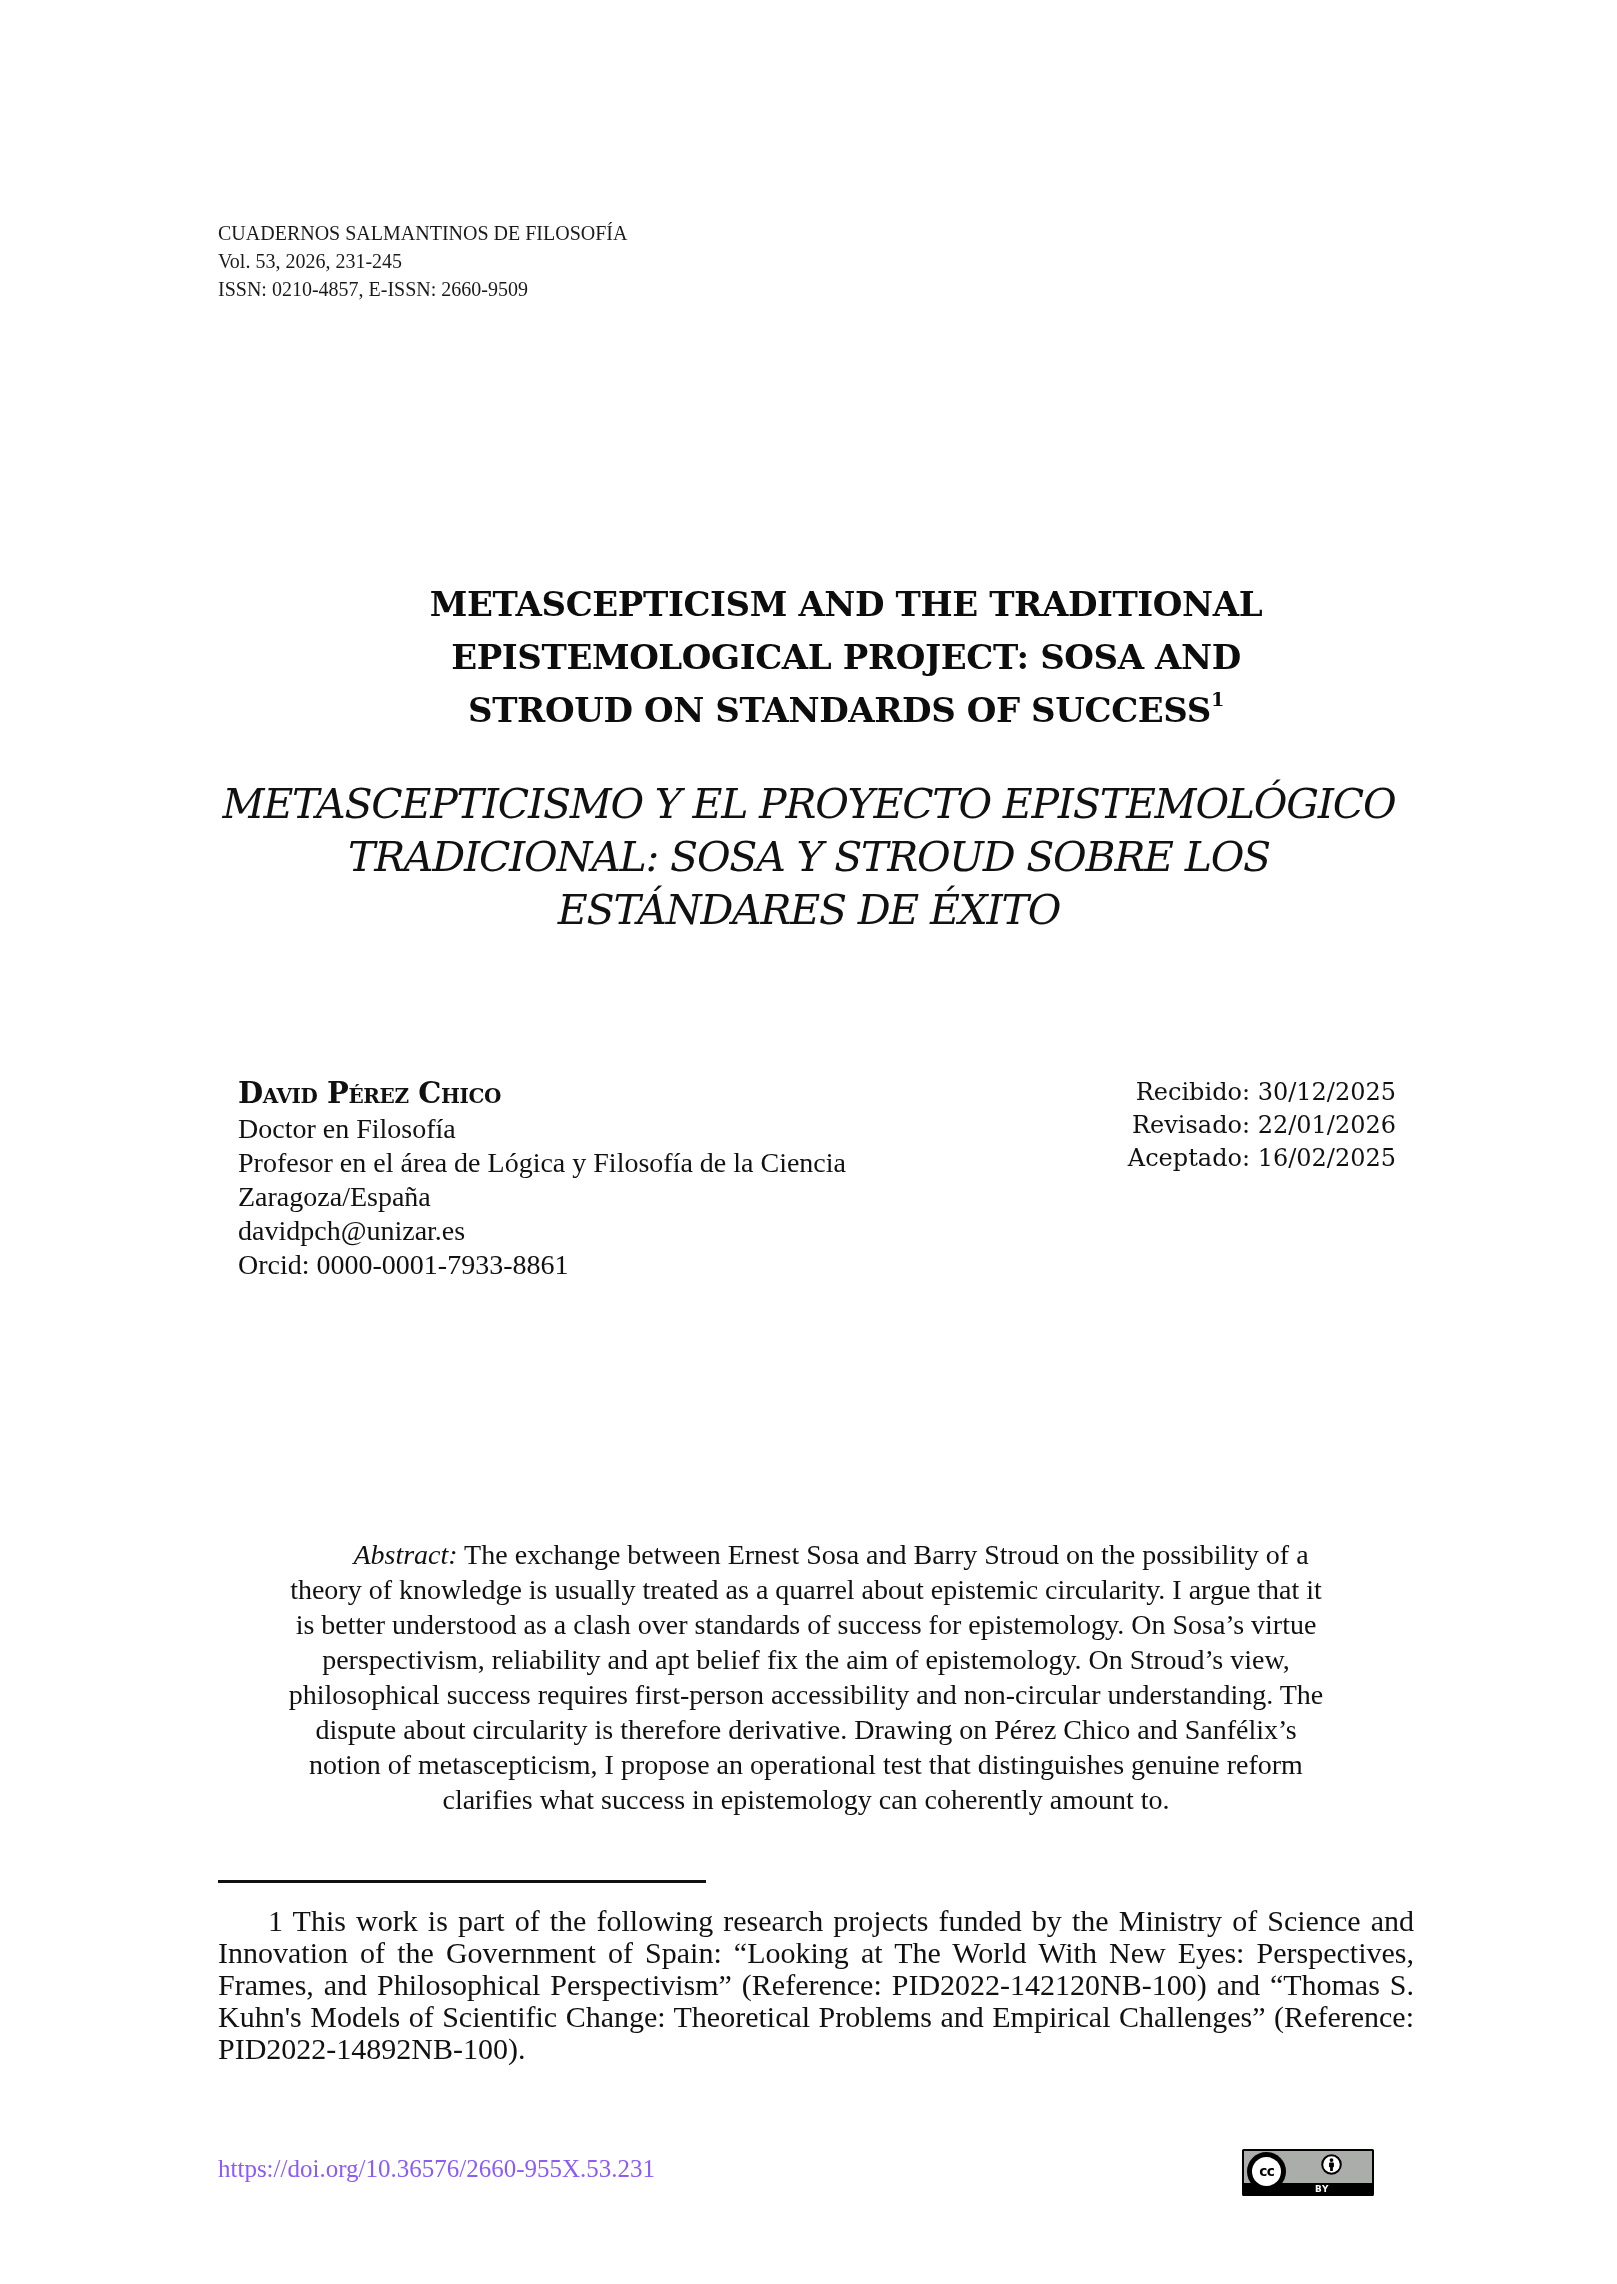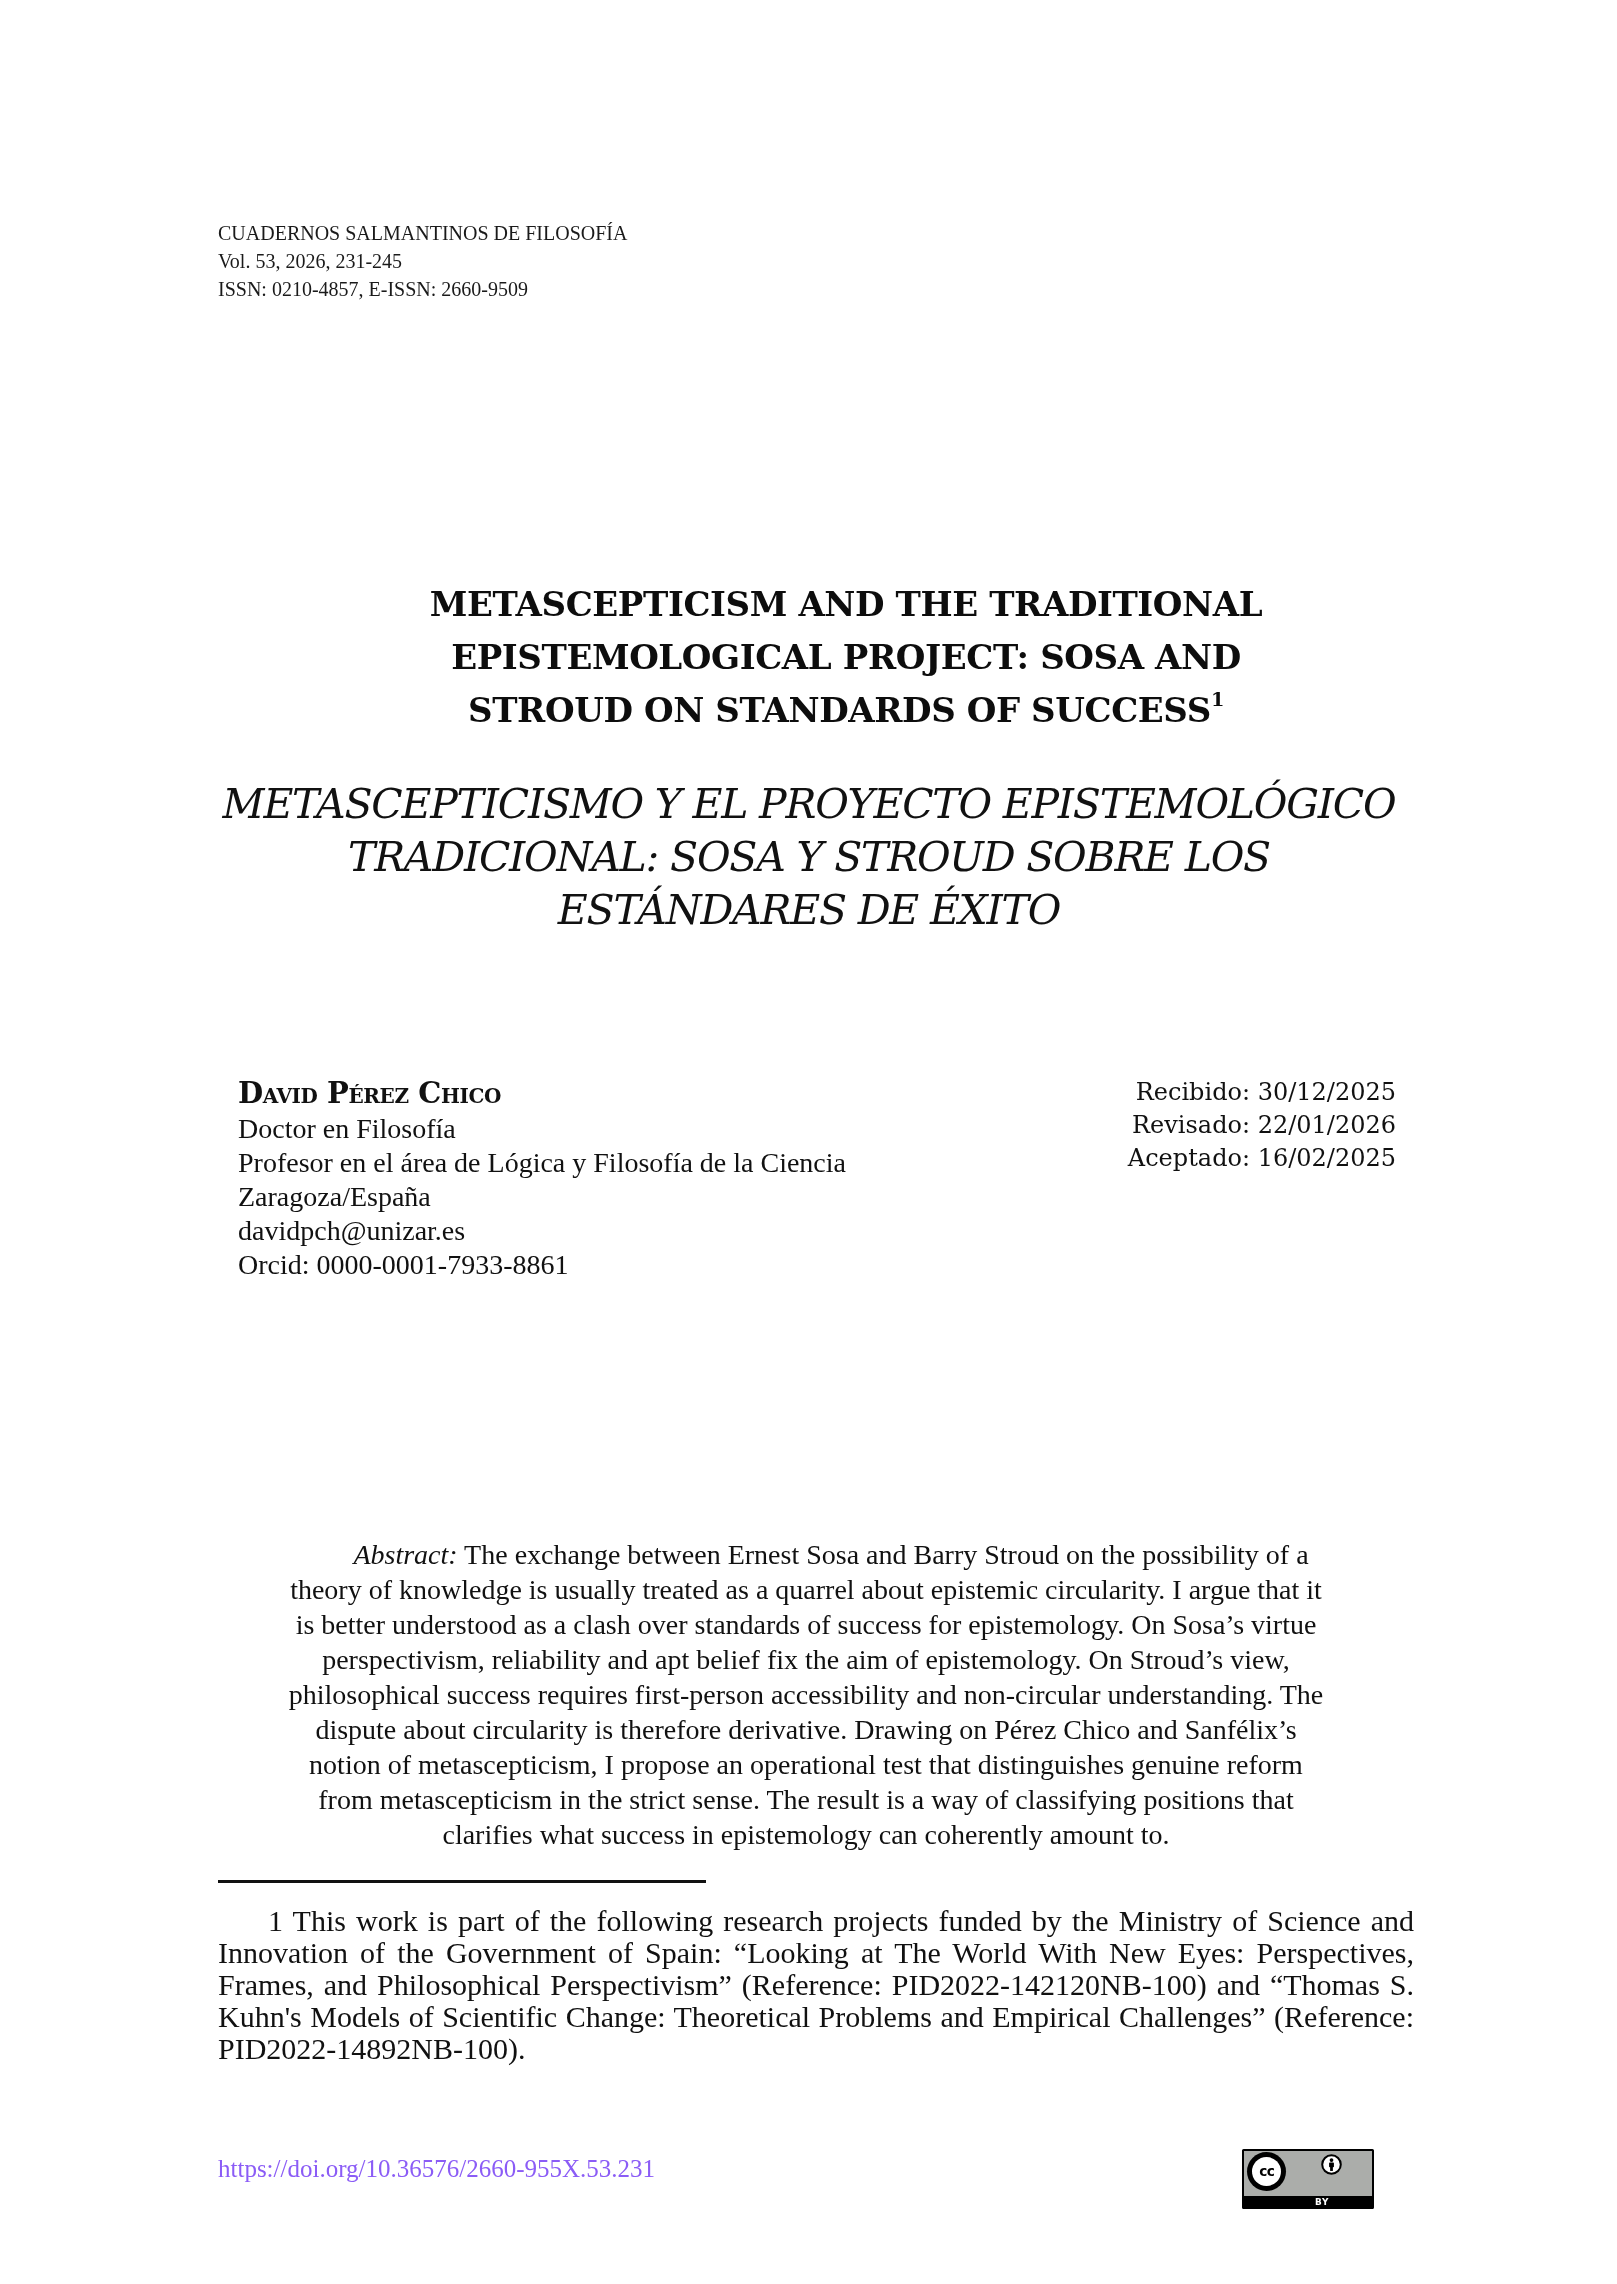--- a/index.html
+++ b/index.html
@@ -143,21 +143,21 @@
       color: #8b5cf6;
       text-decoration: none;
       white-space: nowrap;
     }
 
     
     .cc-badge {
       left: 1242px;
       top: 2149px;
       width: 132px;
-      height: 60px;
+      height: 47px;
       background: #abadaa;
       border: 2.4px solid #000;
       box-sizing: border-box;
       border-radius: 1.6px;
       overflow: hidden;
     }
     .cc-badge .cc-bottom {
       position: absolute;
       left: 0; right: 0; bottom: 0;
       height: 11.3px;
@@ -245,21 +245,20 @@
 </div>
 
 <div class="abs abstract">
   <span class="line first"><em>Abstract:</em><span> The exchange between Ernest Sosa and Barry Stroud on the possibility of a</span></span>
   <span class="line">theory of knowledge is usually treated as a quarrel about epistemic circularity. I argue that it</span>
   <span class="line">is better understood as a clash over standards of success for epistemology. On Sosa’s virtue</span>
   <span class="line">perspectivism, reliability and apt belief fix the aim of epistemology. On Stroud’s view,</span>
   <span class="line">philosophical success requires first-person accessibility and non-circular understanding. The</span>
   <span class="line">dispute about circularity is therefore derivative. Drawing on Pérez Chico and Sanfélix’s</span>
   <span class="line">notion of metascepticism, I propose an operational test that distinguishes genuine reform</span>
-  <span class="line">from metascepticism in the strict sense. The result is a way of classifying positions that</span>
   <span class="line">clarifies what success in epistemology can coherently amount to.</span>
 </div>
 
 <div class="abs footnote-rule"></div>
 
 <div class="abs footnote">
   <span class="line justify first">1 This work is part of the following research projects funded by the Ministry of Science and</span>
   <span class="line justify">Innovation of the Government of Spain: “Looking at The World With New Eyes: Perspectives,</span>
   <span class="line justify">Frames, and Philosophical Perspectivism” (Reference: PID2022-142120NB-100) and “Thomas S.</span>
   <span class="line justify">Kuhn's Models of Scientific Change: Theoretical Problems and Empirical Challenges” (Reference:</span>

